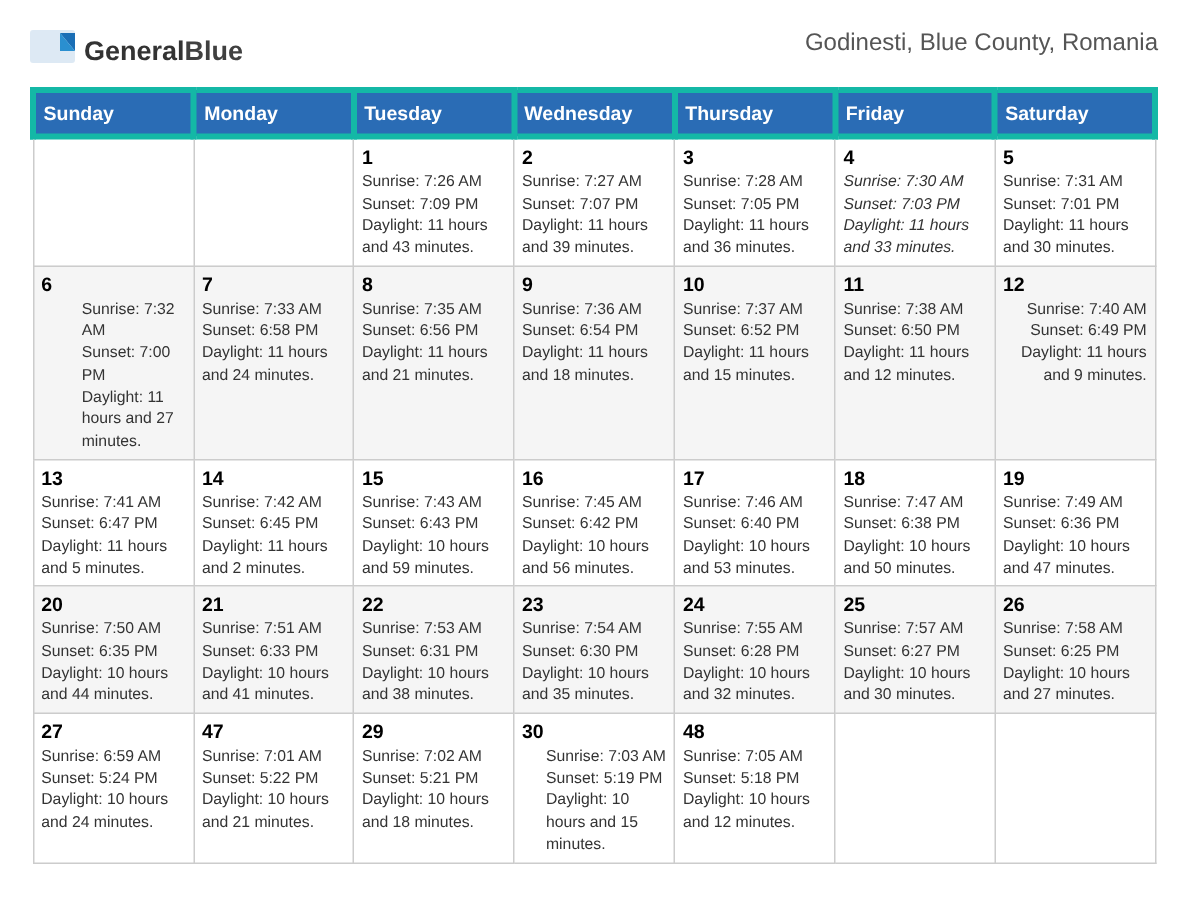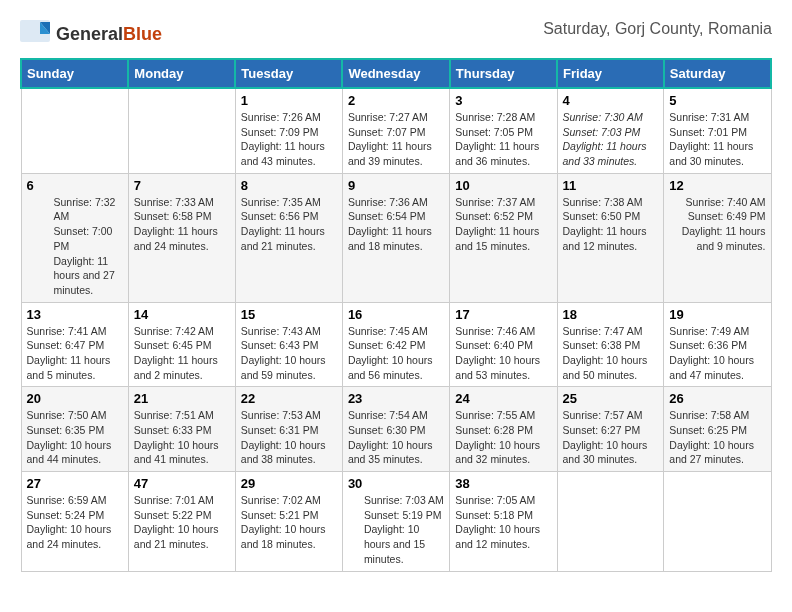--- a/index.html
+++ b/index.html
@@ -44,21 +44,21 @@
       border-collapse: collapse;
       font-size: 11px;
     }
     thead th {
       background-color: #2a6cb5;
       color: #fff;
       padding: 6px 5px;
       text-align: left;
       font-size: 13px;
       font-weight: bold;
-      border: 2px solid #14b8a6;
+      border: 4px solid #14b8a6;
     }
     td {
       border: 1px solid #ccc;
       vertical-align: top;
       padding: 4px 5px;
       width: 108px;
       min-height: 80px;
       background: #fff;
     }
     tr:nth-child(even) td {
@@ -84,26 +84,26 @@
 
 <div class="header">
   <div class="logo">
     <div class="logo-row">
       <svg width="32" height="28" viewBox="0 0 32 28">
         <rect x="0" y="0" width="30" height="22" rx="2" fill="#1a6eb5" opacity="0.15"></rect>
         <polygon points="20,2 30,2 30,14" fill="#1a6eb5"></polygon>
         <polygon points="20,2 30,14 20,14" fill="#2a8fd0"></polygon>
       </svg>
       <div>
-        <span style="font-size:18px;font-weight:bold;color:#333;">General</span><span style="font-size:18px;font-weight:bold;color:#c2410c;">Blue</span>
+        <span style="font-size:18px;font-weight:bold;color:#333;">General</span><span style="font-size:18px;font-weight:bold;color:#404040;">Blue</span>
       </div>
     </div>
   </div>
   <div class="title-block">
-    <div class="location">Saturday, Gorj County, Romania</div>
+    <div class="location">Godinesti, Blue County, Romania</div>
   </div>
 </div>
 
 <table>
   <thead>
     <tr>
     <th>Sunday</th>
         <th>Monday</th>
         <th>Tuesday</th>
         <th>Wednesday</th>
@@ -298,21 +298,21 @@
 Sunset: 5:21 PM
 Daylight: 10 hours and 18 minutes.</div>
         </td>
         <td>
           <span class="day-num">30</span>
           <div class="day-info" style="white-space: pre-line; margin-left: 16px;">Sunrise: 7:03 AM
 Sunset: 5:19 PM
 Daylight: 10 hours and 15 minutes.</div>
         </td>
         <td>
-          <span class="day-num">38</span>
+          <span class="day-num">48</span>
           <div class="day-info" style="white-space: pre-line;">Sunrise: 7:05 AM
 Sunset: 5:18 PM
 Daylight: 10 hours and 12 minutes.</div>
         </td>
         <td class="empty-cell"></td>
         <td class="empty-cell"></td>
       </tr>
     </tbody>
 </table>
 

